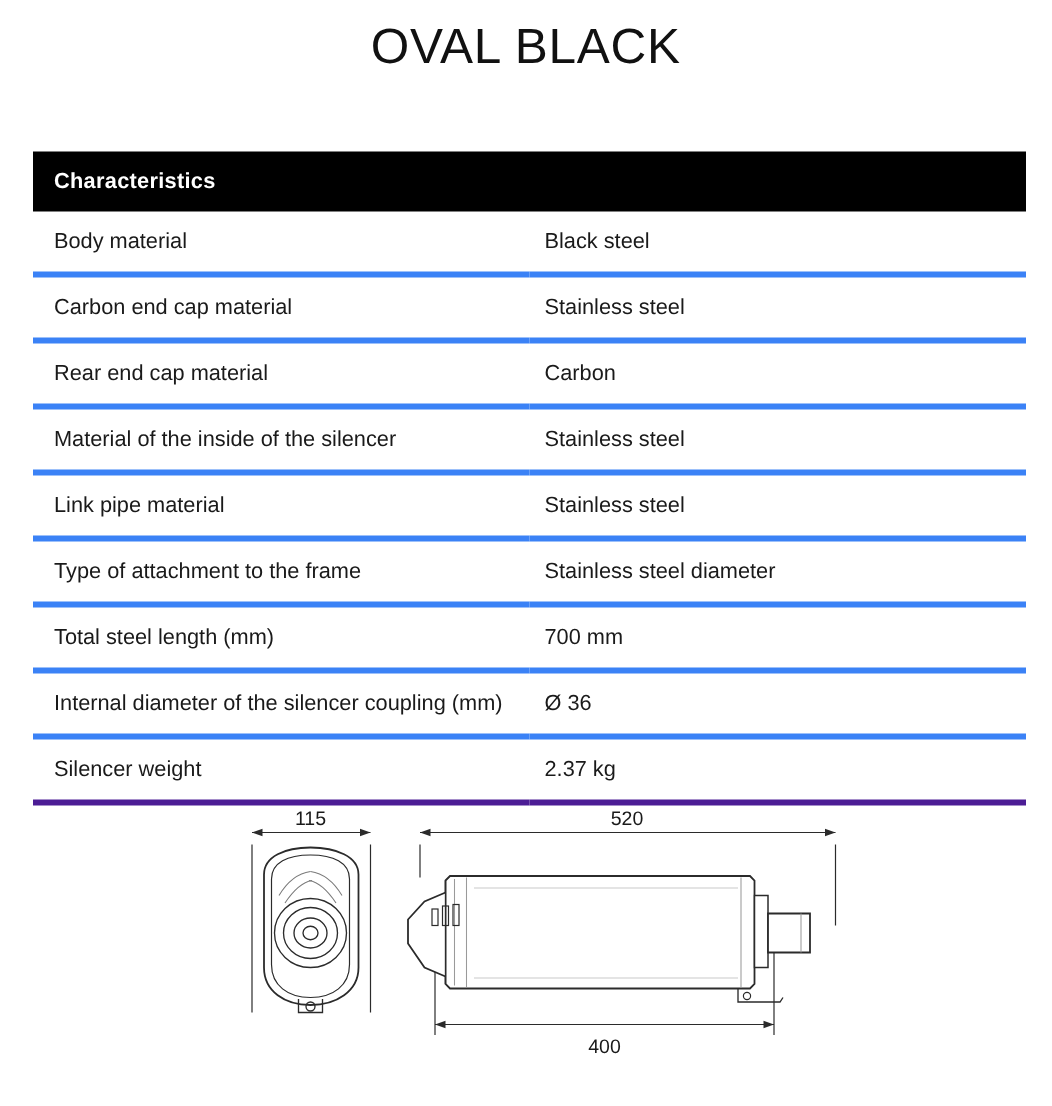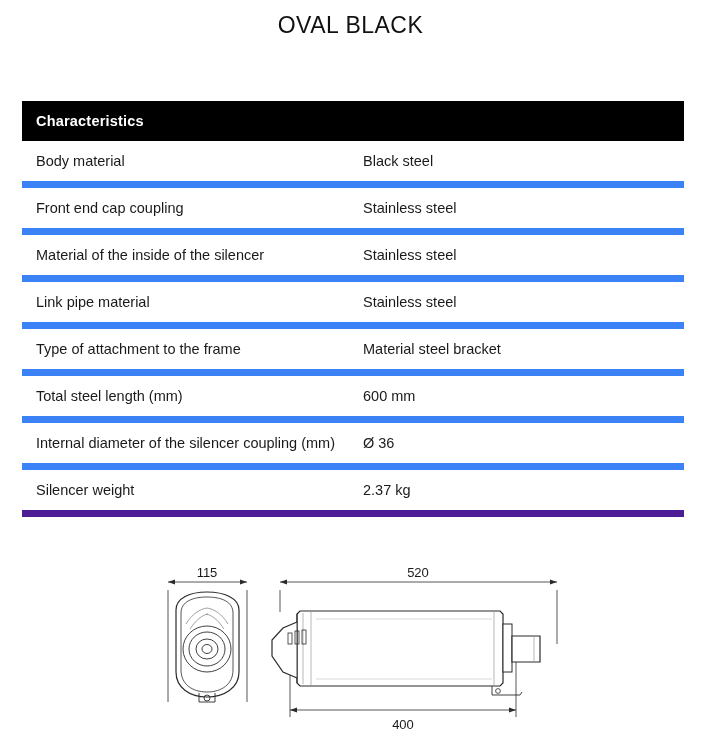--- a/index.html
+++ b/index.html
@@ -15,21 +15,21 @@
     position: relative;
     overflow: hidden;
   }
   .page {
     width: 701px;
     height: 737px;
     position: relative;
   }
   .title {
     text-align: center;
-    font-size: 23px;
+    font-size: 33px;
     font-weight: 400;
     color: #111111;
     letter-spacing: 0.5px;
     padding-top: 12px;
     margin: 0;
   }
   .spec-table {
     position: absolute;
     left: 22px;
     top: 101px;
@@ -45,35 +45,35 @@
     font-weight: bold;
     padding: 12px 0 12px 14px;
     letter-spacing: 0.2px;
     margin-top: 19px;
   }
   .spec-table tbody td {
     font-size: 14.5px;
     font-weight: 400;
     color: #1a1a1a;
     padding: 12px 0 12px 14px;
-    border-bottom: 7px solid #3b82f6;
+    border-bottom: 4px solid #3b82f6;
     height: 16px;
     vertical-align: middle;
   }
   .spec-table tbody tr:last-child td {
-    border-bottom: 7px solid #4c1d95;
+    border-bottom: 4px solid #4c1d95;
   }
   .col-label { width: 52%; }
   .col-value { width: 48%; padding-left: 10px !important; }
 
   
   .drawing {
     position: absolute;
     left: 0;
-    top: 552px;
+    top: 525px;
     width: 701px;
     height: 185px;
     text-decoration: underline;
   }
   .drawing svg { display: block; }
   .dim-text {
     font-family: "Liberation Sans", sans-serif;
     font-size: 13px;
     fill: #1a1a1a;
   }
@@ -90,38 +90,42 @@
       <tr>
         <th colspan="2">Characteristics</th>
       </tr>
     </thead>
     <tbody>
       <tr>
         <td class="col-label">Body material</td>
         <td class="col-value">Black steel</td>
       </tr>
       <tr>
-        <td class="col-label">Front end cap coupling</td>
+        <td class="col-label">Carbon end cap material</td>
         <td class="col-value">Stainless steel</td>
+      </tr>
+      <tr>
+        <td class="col-label">Rear end cap material</td>
+        <td class="col-value">Carbon</td>
       </tr>
       <tr>
         <td class="col-label">Material of the inside of the silencer</td>
         <td class="col-value">Stainless steel</td>
       </tr>
       <tr>
         <td class="col-label">Link pipe material</td>
         <td class="col-value">Stainless steel</td>
       </tr>
       <tr>
         <td class="col-label">Type of attachment to the frame</td>
-        <td class="col-value">Material steel bracket</td>
+        <td class="col-value">Stainless steel diameter</td>
       </tr>
       <tr>
         <td class="col-label">Total steel length (mm)</td>
-        <td class="col-value">600 mm</td>
+        <td class="col-value">700 mm</td>
       </tr>
       <tr>
         <td class="col-label">Internal diameter of the silencer coupling (mm)</td>
         <td class="col-value">Ø 36</td>
       </tr>
       <tr>
         <td class="col-label">Silencer weight</td>
         <td class="col-value">2.37 kg</td>
       </tr>
     </tbody>

